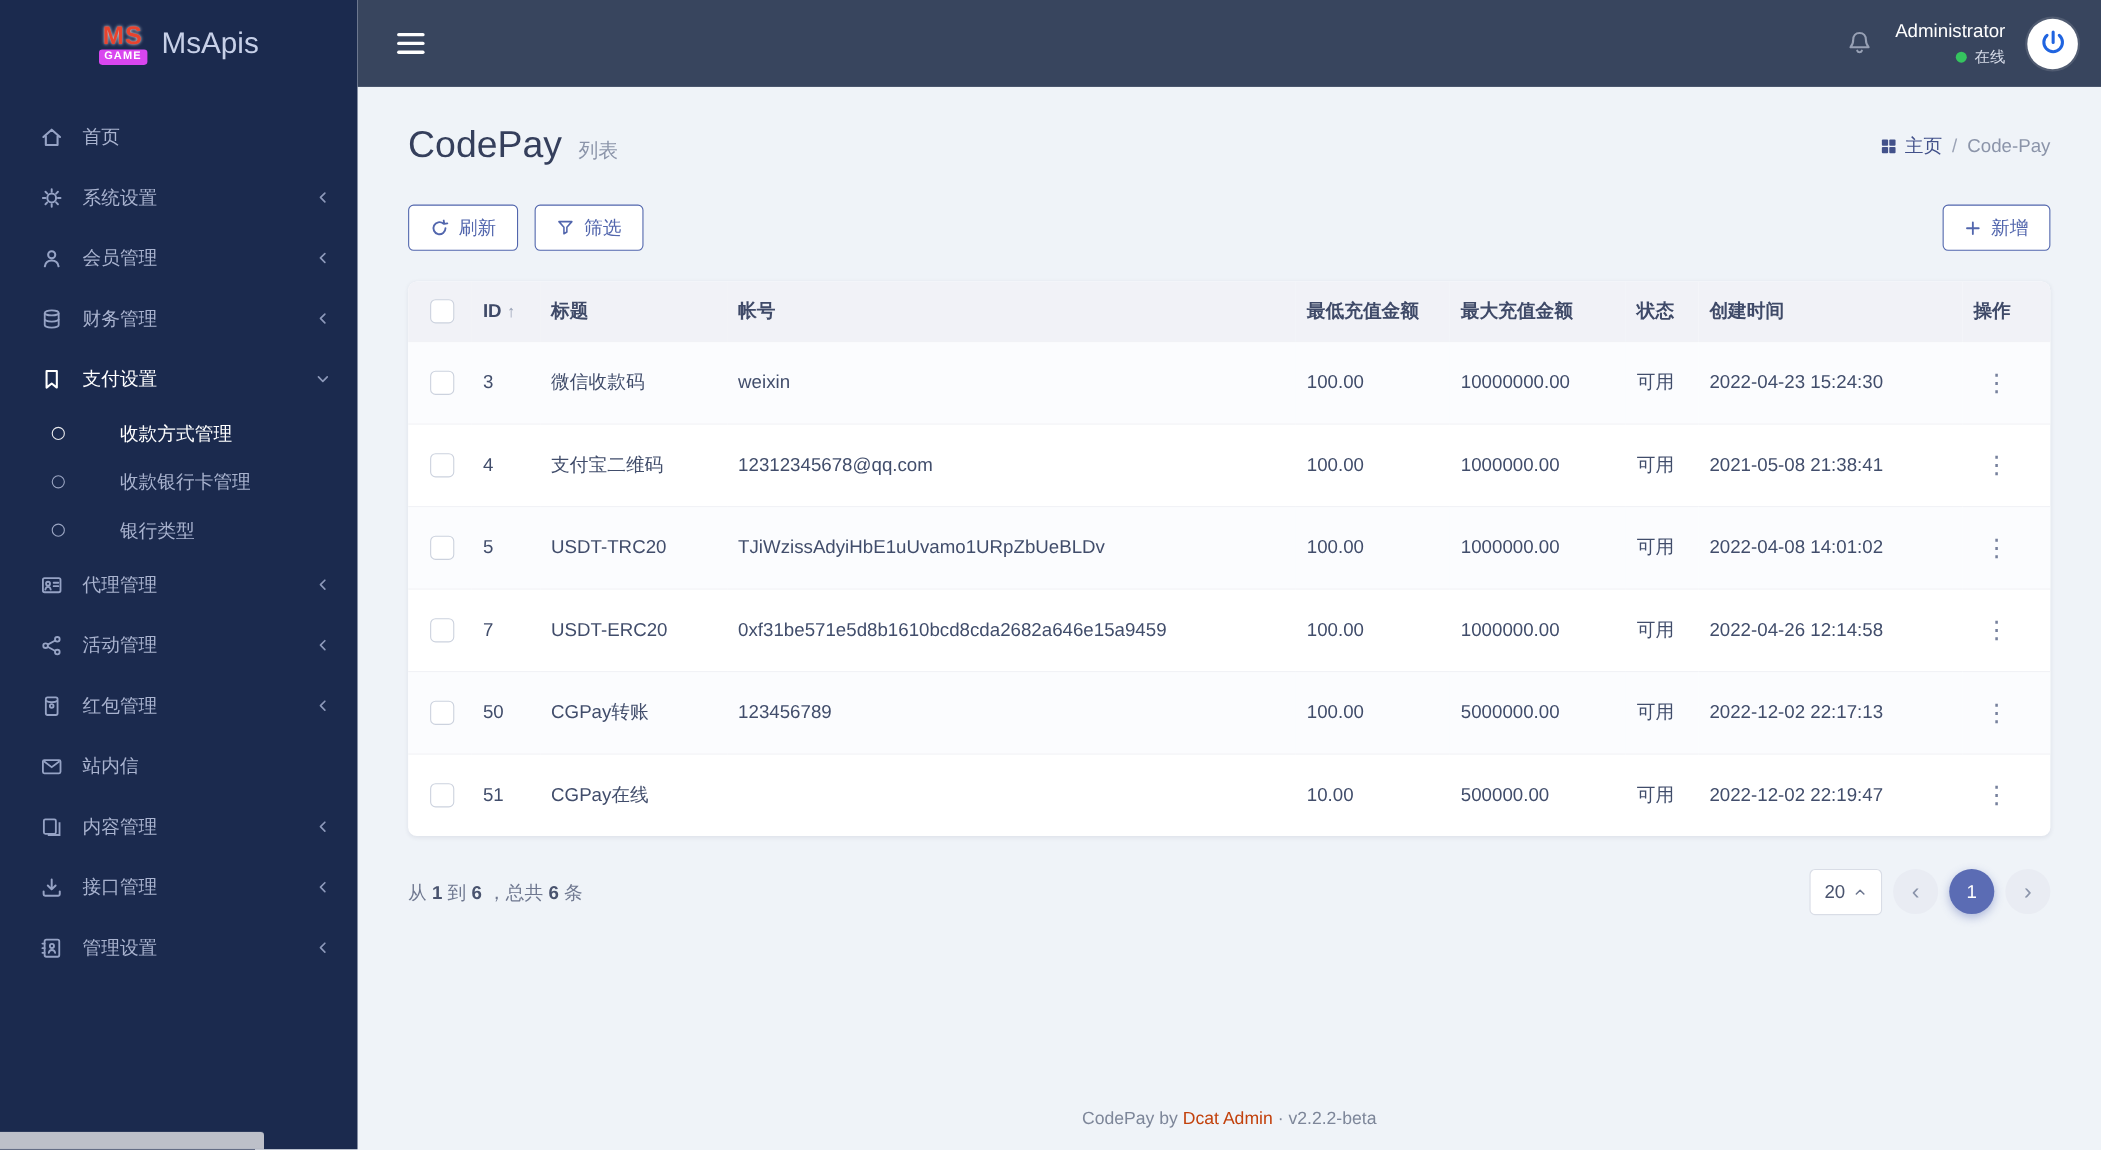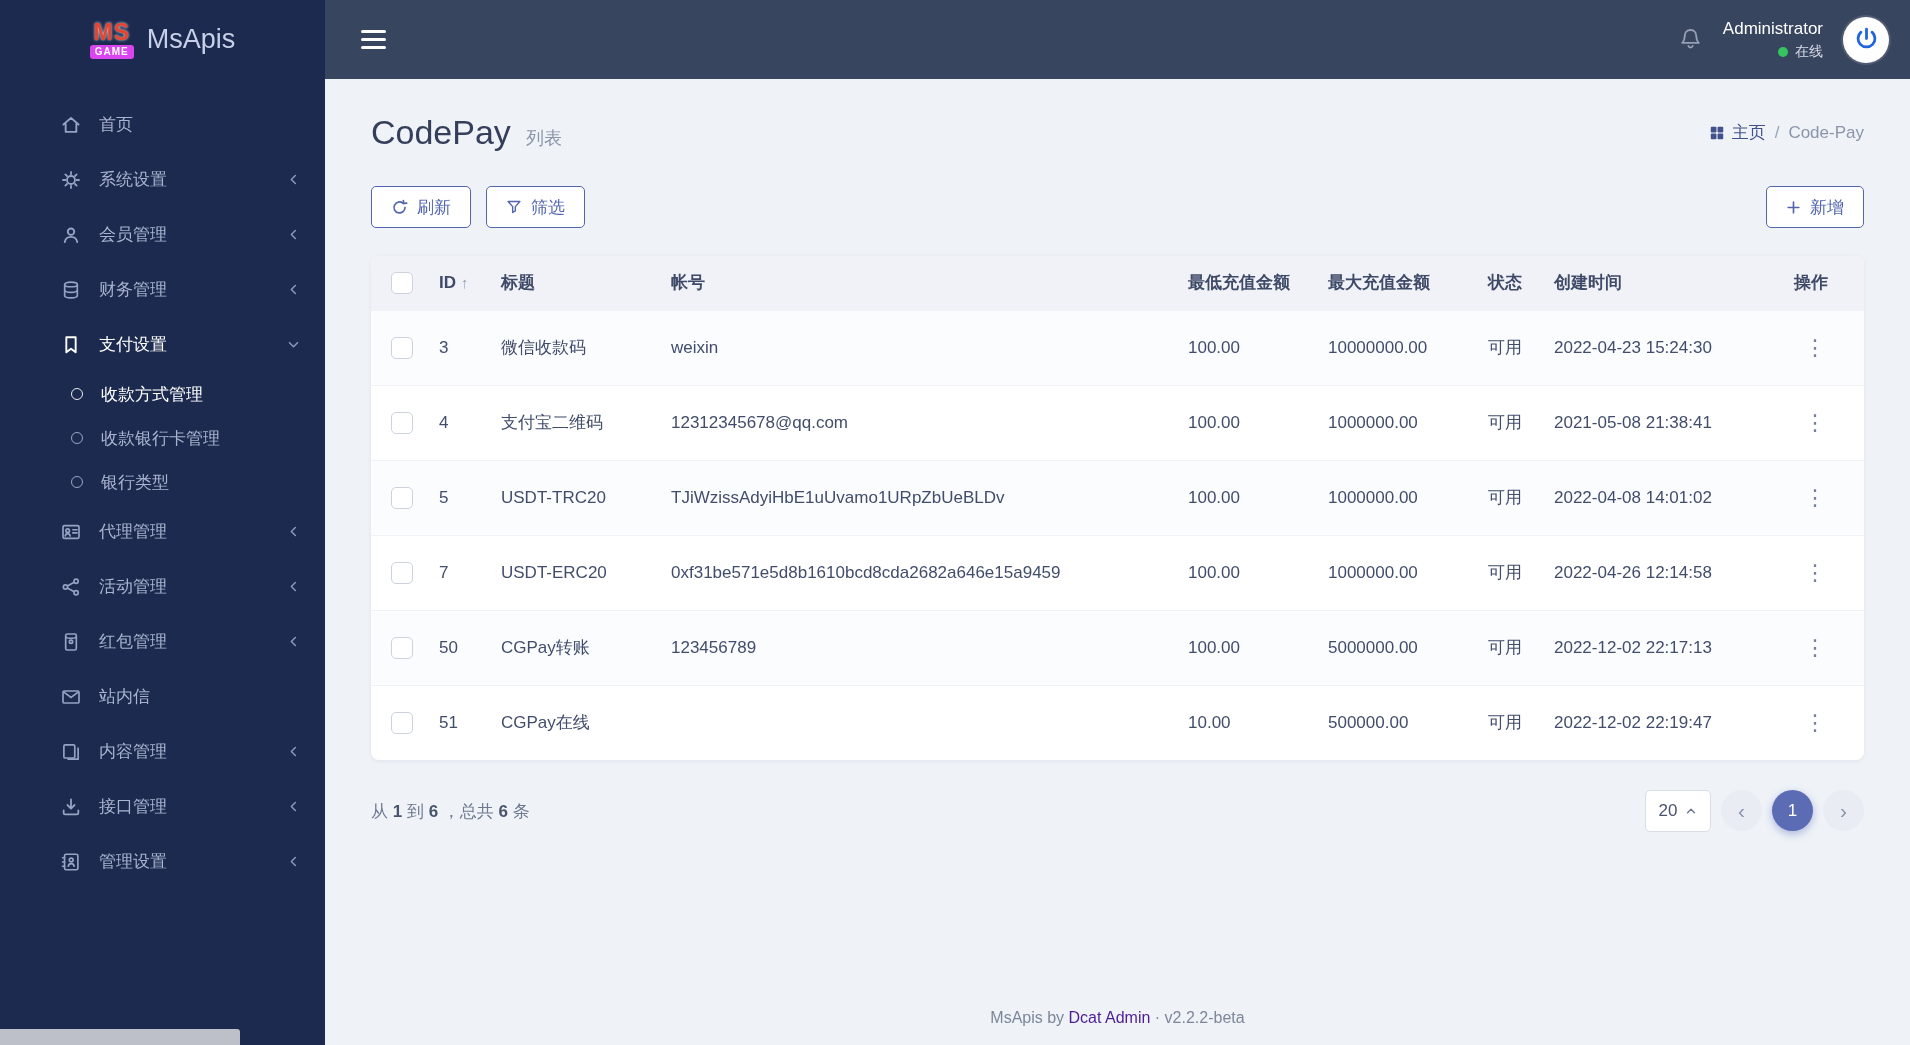--- a/index.html
+++ b/index.html
@@ -11,29 +11,29 @@
   }
   .app { display:flex; width:1910px; height:1045px; }
 
   
   .sidebar { width:325px; min-width:325px; background:#1b2a4e; height:1045px; color:#a9b3cf; position:relative; }
   .sidebar-logo { height:79px; display:flex; align-items:center; justify-content:center; gap:13px; cursor:pointer; }
   .logo-badge { display:flex; flex-direction:column; align-items:center; line-height:1; }
   .logo-ms { font-size:23px; font-weight:bold; color:#e8432e; text-shadow:0 0 3px rgba(255,255,255,.9); letter-spacing:1px; }
   .logo-game { background:#d946ef; color:#fff; font-size:10px; font-weight:bold; padding:2px 5px; border-radius:3px; margin-top:1px; letter-spacing:1px; }
   .app-name { font-size:27px; color:#c7d0e8; font-weight:400; }
-  .sidebar-nav { padding-top:18px;padding-left:24px; }
+  .sidebar-nav { padding-top:18px; }
   .sidebar-nav ul { list-style:none; margin:0; padding:0; }
   .nav-item { display:flex; align-items:center; height:55px; padding:0 24px 0 37px; cursor:pointer; font-size:17px; color:#a9b3cf; }
   .nav-icon { width:22px; display:flex; margin-right:16px; color:#96a3c5; flex-shrink:0; }
   .nav-item.open, .nav-item.open .nav-icon { color:#fff; }
   .nav-label { flex:1; }
   .nav-chevron { display:flex; color:#8d99ba; }
   .submenu { list-style:none; margin:0; padding:0 0 6px; }
-  .sub-item { display:flex; align-items:center; height:44px; padding-left:47px; font-size:17px; color:#a9b3cf; cursor:pointer; }
+  .sub-item { display:flex; align-items:center; height:44px; padding-left:47px; font-size:17px; color:#a9b3cf; cursor:pointer;gap:32px; }
   .sub-circle { width:12px; height:12px; border:1.6px solid currentColor; border-radius:50%; margin-right:18px; flex-shrink:0; opacity:.9; }
   .sub-item.active { color:#ffffff; }
 
   
   .main { flex:1; display:flex; flex-direction:column; height:1045px; overflow:hidden; }
   .topbar { height:79px; min-height:79px; background:#38455e; display:flex; align-items:center; padding:0 21px 0 30px; }
   .hamburger { background:none; border:none; padding:6px; cursor:pointer; display:flex; flex-direction:column; gap:5px; }
   .hamburger div { width:25px; height:3px; background:#fff; border-radius:2px; }
   .topbar-right { margin-left:auto; display:flex; align-items:center; gap:20px; }
   .bell { color:#97a0b4; display:flex; cursor:pointer; }
@@ -72,21 +72,21 @@
   .list-footer { display:flex; align-items:center; margin-top:30px; }
   .summary { font-size:17px; color:#6f7890; }
   .summary b { color:#49536e; }
   .pager { margin-left:auto; display:flex; gap:10px; }
   .page-size { height:42px; min-width:66px; background:#fff; border:1px solid #d9dde6; border-radius:5px; display:flex; align-items:center; justify-content:center; gap:8px; font-size:17px; color:#49536e; cursor:pointer; padding:0 10px; }
   .page-size .caret { display:flex; color:#6c768f; }
   .page-btn { width:41px; height:41px; border-radius:50%; border:none; background:#e9ecf3; color:#8b94aa; font-size:21px; cursor:pointer; display:flex; align-items:center; justify-content:center; font-family:inherit; padding:0; }
   .page-btn.active { background:#5b6cb4; color:#fff; font-size:17px; box-shadow:0 3px 9px rgba(91,108,180,.45); }
 
   .powered { margin-top:auto; text-align:center; font-size:16px; color:#7d8699; padding:18px 0 8px; }
-  .powered a { color:#4c1d95; text-decoration:none; cursor:pointer; }
+  .powered a { color:#c2410c; text-decoration:none; cursor:pointer; }
 
   .link-preview { position:fixed; left:0; bottom:0; width:240px; height:16px; background:#d9dbdf; opacity:.85; border-top-right-radius:3px; }
 </style>
 </head>
 <body>
 
 <div class="app">
 
   <aside class="sidebar">
     <div class="sidebar-logo">
@@ -507,21 +507,21 @@
                 </svg>
               </span>
           </div>
           <button class="page-btn">‹</button>
           <button class="page-btn active">1</button>
           <button class="page-btn">›</button>
         </div>
       </div>
 
       <footer class="powered">
-        <span>MsApis by</span>
+        <span>CodePay by</span>
         <a>Dcat Admin</a>
         <span>·</span>
         <span>v2.2.2-beta</span>
       </footer>
 
     </main>
   </div>
 </div>
 
 <div class="link-preview"></div>

